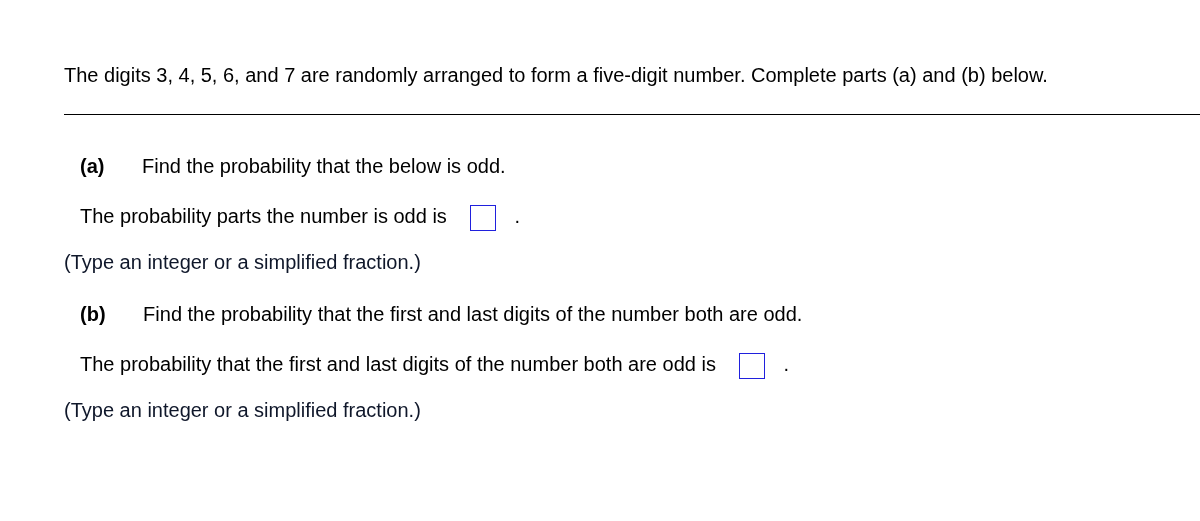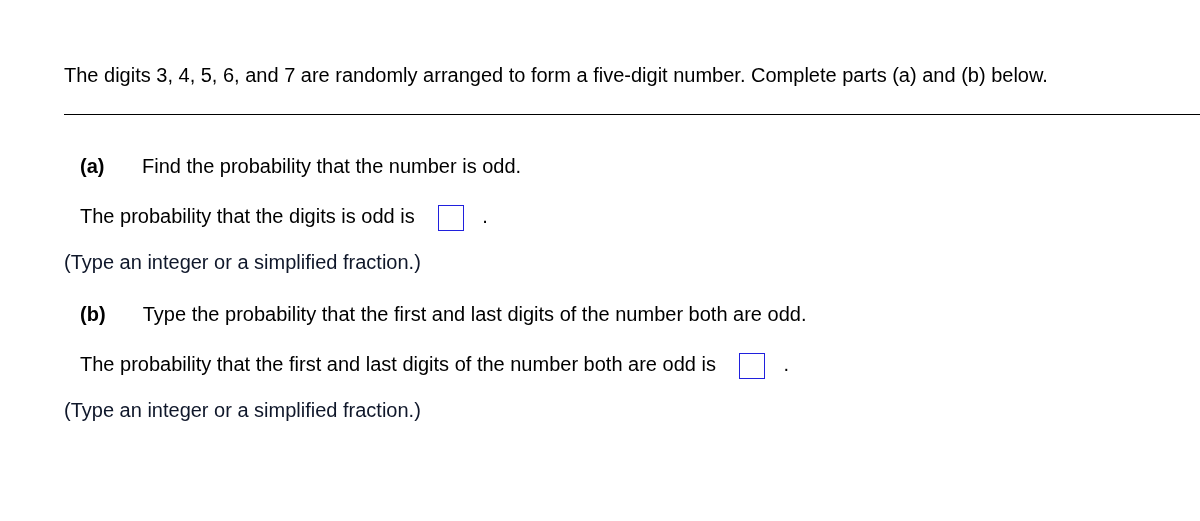--- a/index.html
+++ b/index.html
@@ -51,30 +51,30 @@
     }
   </style>
 </head>
 <body>
 
 <div class="intro">The digits 3, 4, 5, 6, and 7 are randomly arranged to form a five-digit number. Complete parts (a) and (b) below.</div>
 
 <hr>
 
 <div class="part-question">
-  <span class="part-label">(a)</span><span> Find the probability that the number is odd.</span>
+  <span class="part-label">(a)</span><span> Find the probability that the below is odd.</span>
 </div>
 
 <div class="answer-line">
-  <span>The probability that the digits is odd is </span><input type="text" class="input-box" style=""><span>.</span>
+  <span>The probability parts the number is odd is </span><input type="text" class="input-box" style=""><span>.</span>
 </div>
 
 <div class="hint">(Type an integer or a simplified fraction.)</div>
 
 <div class="part-question">
-  <span class="part-label">(b)</span><span> Type the probability that the first and last digits of the number both are odd.</span>
+  <span class="part-label">(b)</span><span> Find the probability that the first and last digits of the number both are odd.</span>
 </div>
 
 <div class="answer-line">
   <span>The probability that the first and last digits of the number both are odd is </span><input type="text" class="input-box" style=""><span>.</span>
 </div>
 
 <div class="hint">(Type an integer or a simplified fraction.)</div>
 
 </body></html>

